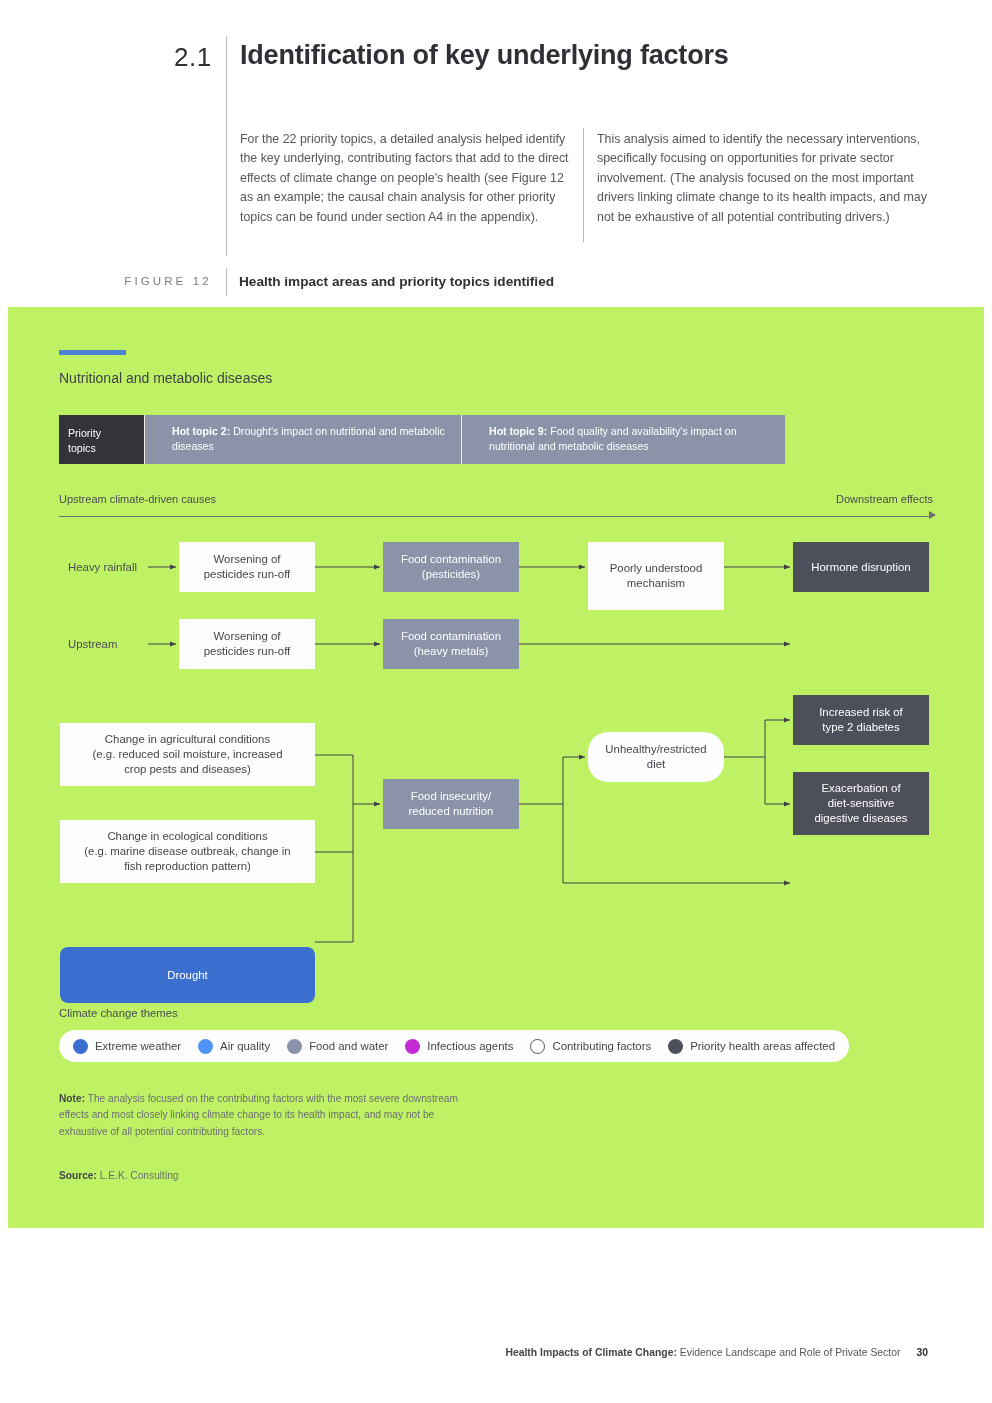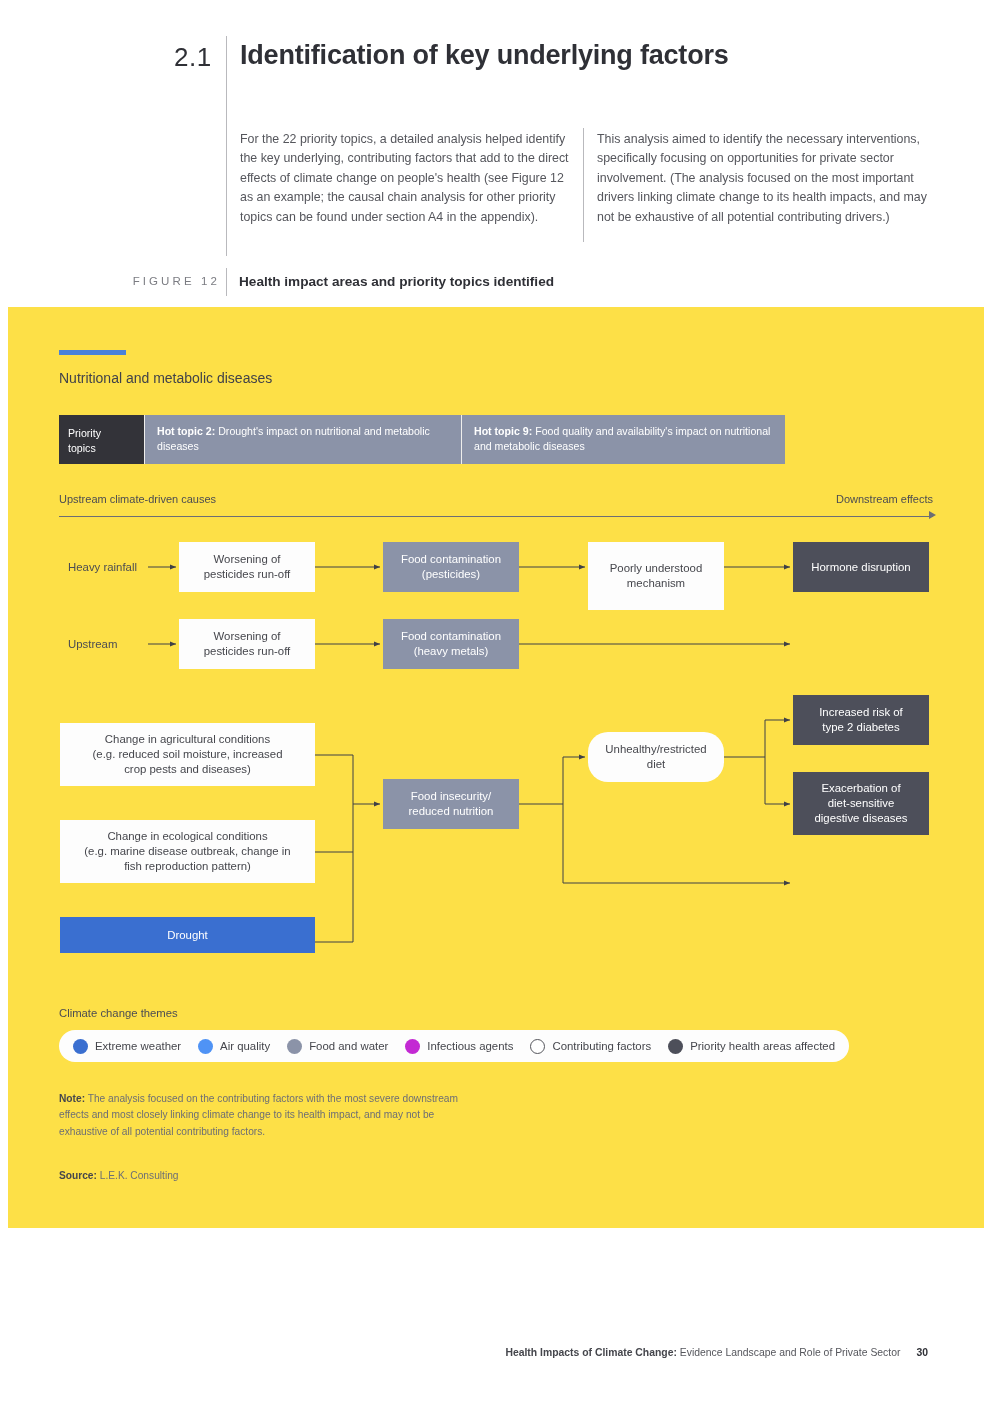--- a/index.html
+++ b/index.html
@@ -25,48 +25,48 @@
     position:absolute; left:240px; top:40px; width:700px;
     font-size:27px; font-weight:bold; color:#2f3036; letter-spacing:-0.2px;
   }
   .col-rule { position:absolute; left:583px; top:128px; width:1px; height:114px; background:#b9b9bd; }
   .body-col { position:absolute; font-size:12.4px; line-height:19.4px; color:#55565c; }
   .body-col.left  { left:240px; top:130px; width:335px; }
   .body-col.right { left:597px; top:130px; width:340px; }
 
   .fig-rule { position:absolute; left:226px; top:268px; width:1px; height:28px; background:#b9b9bd; }
   .fig-label {
-    position:absolute; left:116px; top:275px; width:104px; text-align:right;
+    position:absolute; left:116px; top:275px; width:104px; text-align:center;
     font-size:11.5px; letter-spacing:3.1px; color:#7b7c82;
   }
   .fig-title {
     position:absolute; left:239px; top:274px; width:600px;
     font-size:13.6px; font-weight:bold; color:#2f3036;
   }
 
   
   .panel {
     position:absolute; left:8px; top:307px; width:976px; height:921px;
-    background:#fde047;
+    background:#bef264;
   }
   .accent-bar { position:absolute; left:51px; top:43px; width:67px; height:5px; background:#4a82d8; }
   .panel-title {
     position:absolute; left:51px; top:63px; width:600px;
     font-size:14px; color:#414249;
   }
 
   
   .pt-row { position:absolute; left:51px; top:108px; width:726px; height:49px; display:flex; }
   .pt-key {
     width:85px; background:#333339; color:#ffffff;
     font-size:10.6px; line-height:14.5px; padding:11px 0 0 9px;
   }
   .pt-cell {
     background:#8b93a8; color:#ffffff;
-    font-size:10.6px; line-height:14.5px; padding:9px 10px 0 12px;
+    font-size:10.6px; line-height:14.5px; padding:9px 10px 0 27px;
     border-left:1px solid #efeeec;
   }
   .pt-cell.c1 { width:317px; }
   .pt-cell.c2 { width:324px; }
   .pt-cell b { font-weight:bold; }
 
   
   .axis-label { position:absolute; font-size:11px; color:#4b4c52; }
   .axis-left  { left:51px; top:186px; }
   .axis-right { left:null; right:51px; top:186px; text-align:right; }
@@ -255,21 +255,21 @@
     </div>
 
     <div class="node white" style="left:52px; top:513px; width:255px; height:63px;">
       <span>
         <span class="sub">Change in ecological conditions</span>
         <span class="sub">(e.g. marine disease outbreak, change in</span>
         <span class="sub">fish reproduction pattern)</span>
       </span>
     </div>
 
-    <div class="node blue" style="left:52px; top:610px; width:255px; height:36px;">
+    <div class="node blue" style="left:52px; top:640px; width:255px; height:56px;border-radius:8px;">
       <span>Drought</span>
     </div>
 
     <div class="node slate" style="left:375px; top:472px; width:136px; height:50px;">
       <span>
         <span class="sub">Food insecurity/</span>
         <span class="sub">reduced nutrition</span>
       </span>
     </div>
 

